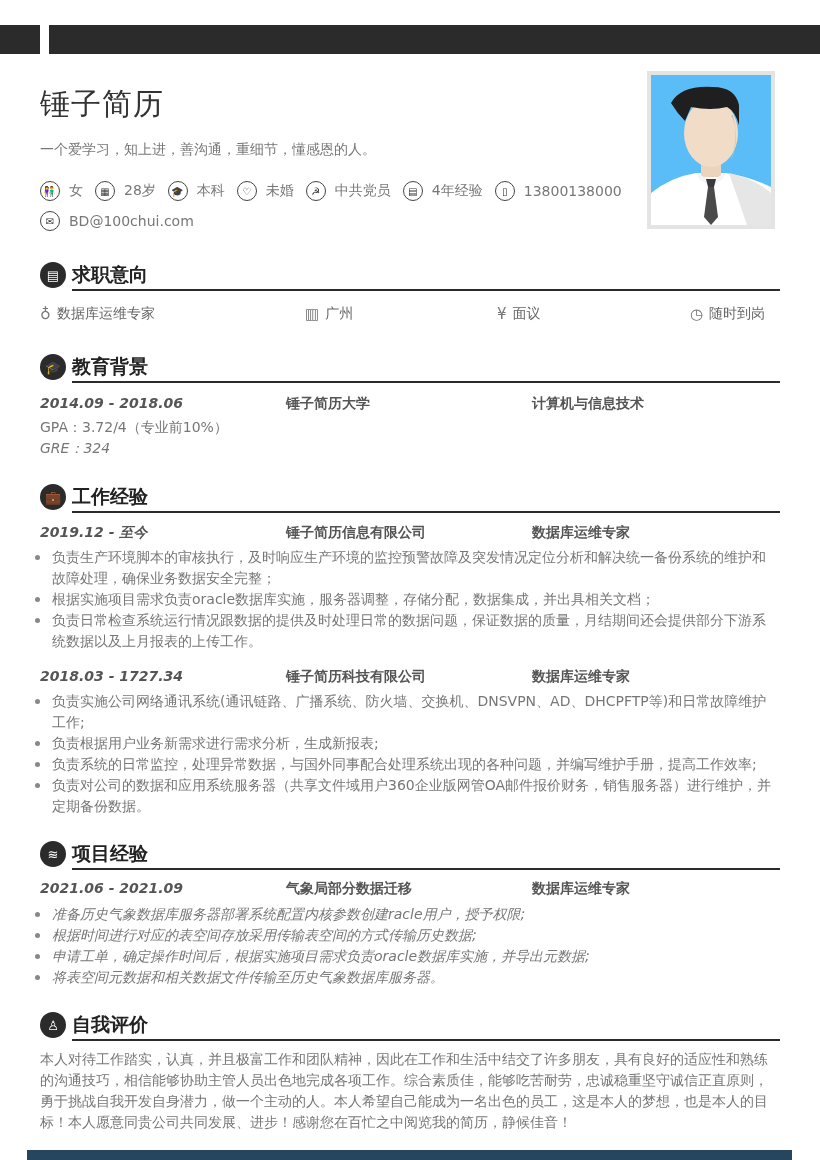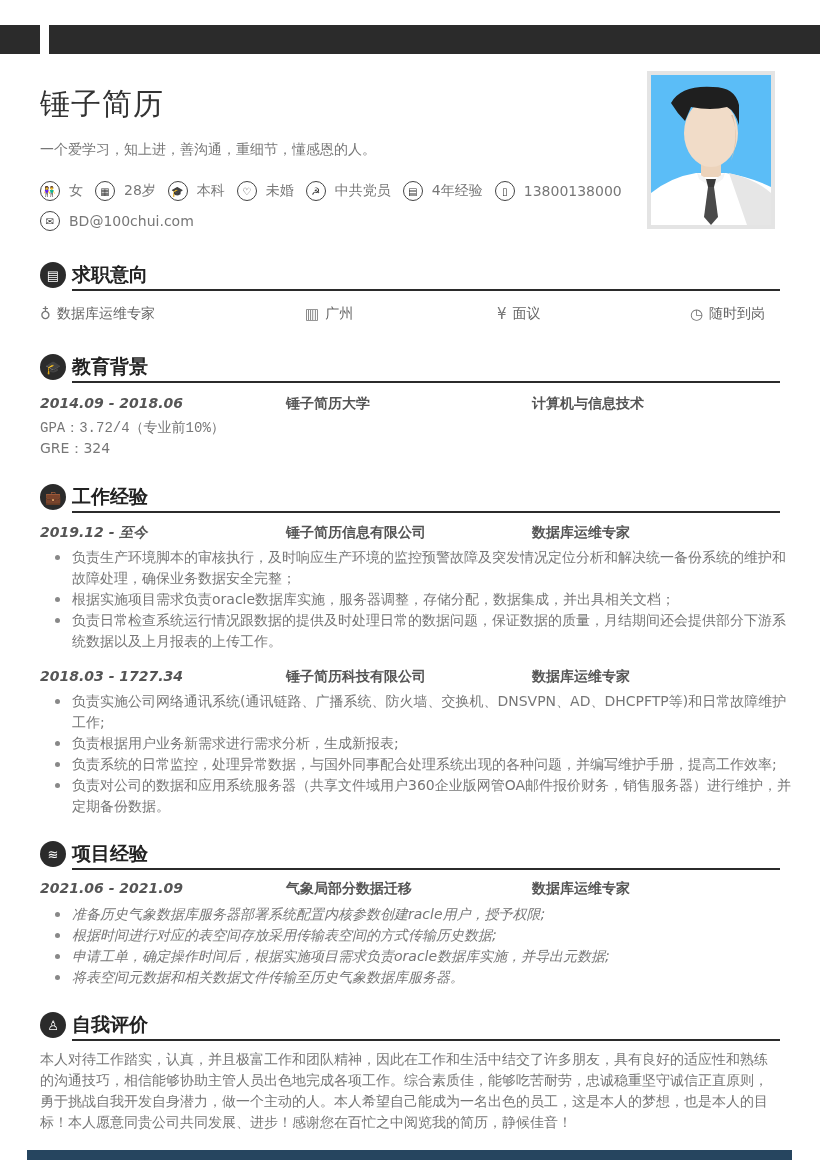--- a/index.html
+++ b/index.html
@@ -31,21 +31,21 @@
     .intent-icon { font-size: 15px; margin-right: 6px; color: #777; }
 
     .entry-head { position: absolute; left: 40px; width: 740px; font-size: 14px; font-weight: bold; color: #555; }
     .entry-head span { position: absolute; top: 0; }
     .entry-head .c1 { left: 0; font-style: italic; }
     .entry-head .c2 { left: 246px; }
     .entry-head .c3 { left: 492px; }
 
     .plain-line { position: absolute; left: 40px; font-size: 14px; color: #777; }
 
-    .bullets { position: absolute; left: 52px; width: 740px; list-style: none; font-size: 14px; color: #777; line-height: 21px; }
+    .bullets { position: absolute; left: 32px; width: 740px; list-style: none; font-size: 14px; color: #777; line-height: 21px; }
     .bullets li { position: relative; padding-left: 20px; }
     .bullets li::before { content: ""; position: absolute; left: 3px; top: 8px; width: 5px; height: 5px; border-radius: 50%; background: #888; }
 
     .self-eval { position: absolute; left: 40px; top: 1049px; width: 740px; font-size: 14px; color: #777; line-height: 21px; }
 
     .footer-bar { position: absolute; left: 27px; top: 1150px; width: 765px; height: 10px; background: #26455f; }
   </style>
 </head>
 <body>
 
@@ -135,22 +135,22 @@
 <div class="section-head" style="top:354px;">
   <div class="section-icon">🎓</div>
   <div class="section-title">教育背景</div>
   <div class="section-line"></div>
 </div>
 <div class="entry-head" style="top:395px;">
   <span class="c1">2014.09 - 2018.06</span>
   <span class="c2">锤子简历大学</span>
   <span class="c3">计算机与信息技术</span>
 </div>
-<div class="plain-line" style="top:419px;font-family:Liberation Mono, monospace;">GPA：3.72/4（专业前10%）</div>
-<div class="plain-line" style="top:440px;">GRE：324</div>
+<div class="plain-line" style="top:419px;">GPA：3.72/4（专业前10%）</div>
+<div class="plain-line" style="top:440px;font-style:italic;">GRE：324</div>
 
 <div class="section-head" style="top:484px;">
   <div class="section-icon">💼</div>
   <div class="section-title">工作经验</div>
   <div class="section-line"></div>
 </div>
 <div class="entry-head" style="top:524px;">
   <span class="c1">2019.12 - 至今</span>
   <span class="c2">锤子简历信息有限公司</span>
   <span class="c3">数据库运维专家</span>

